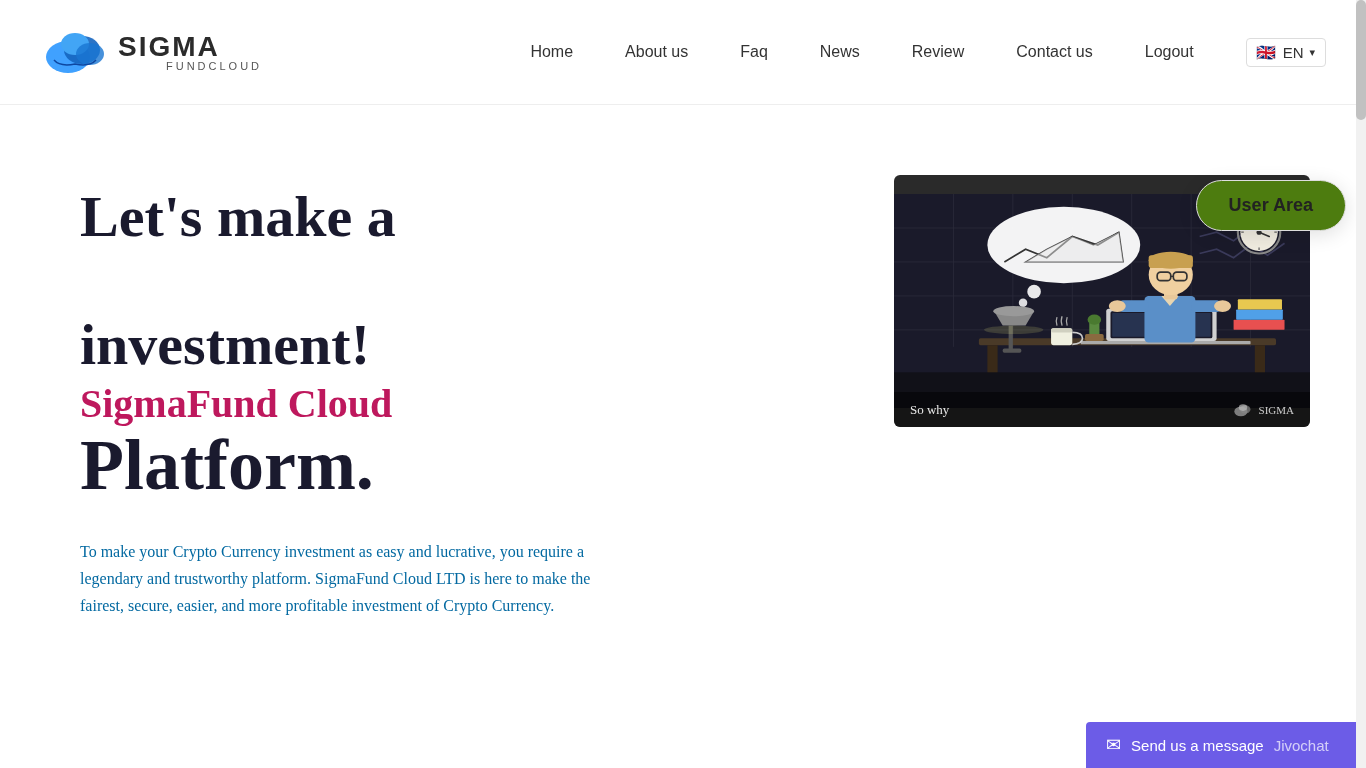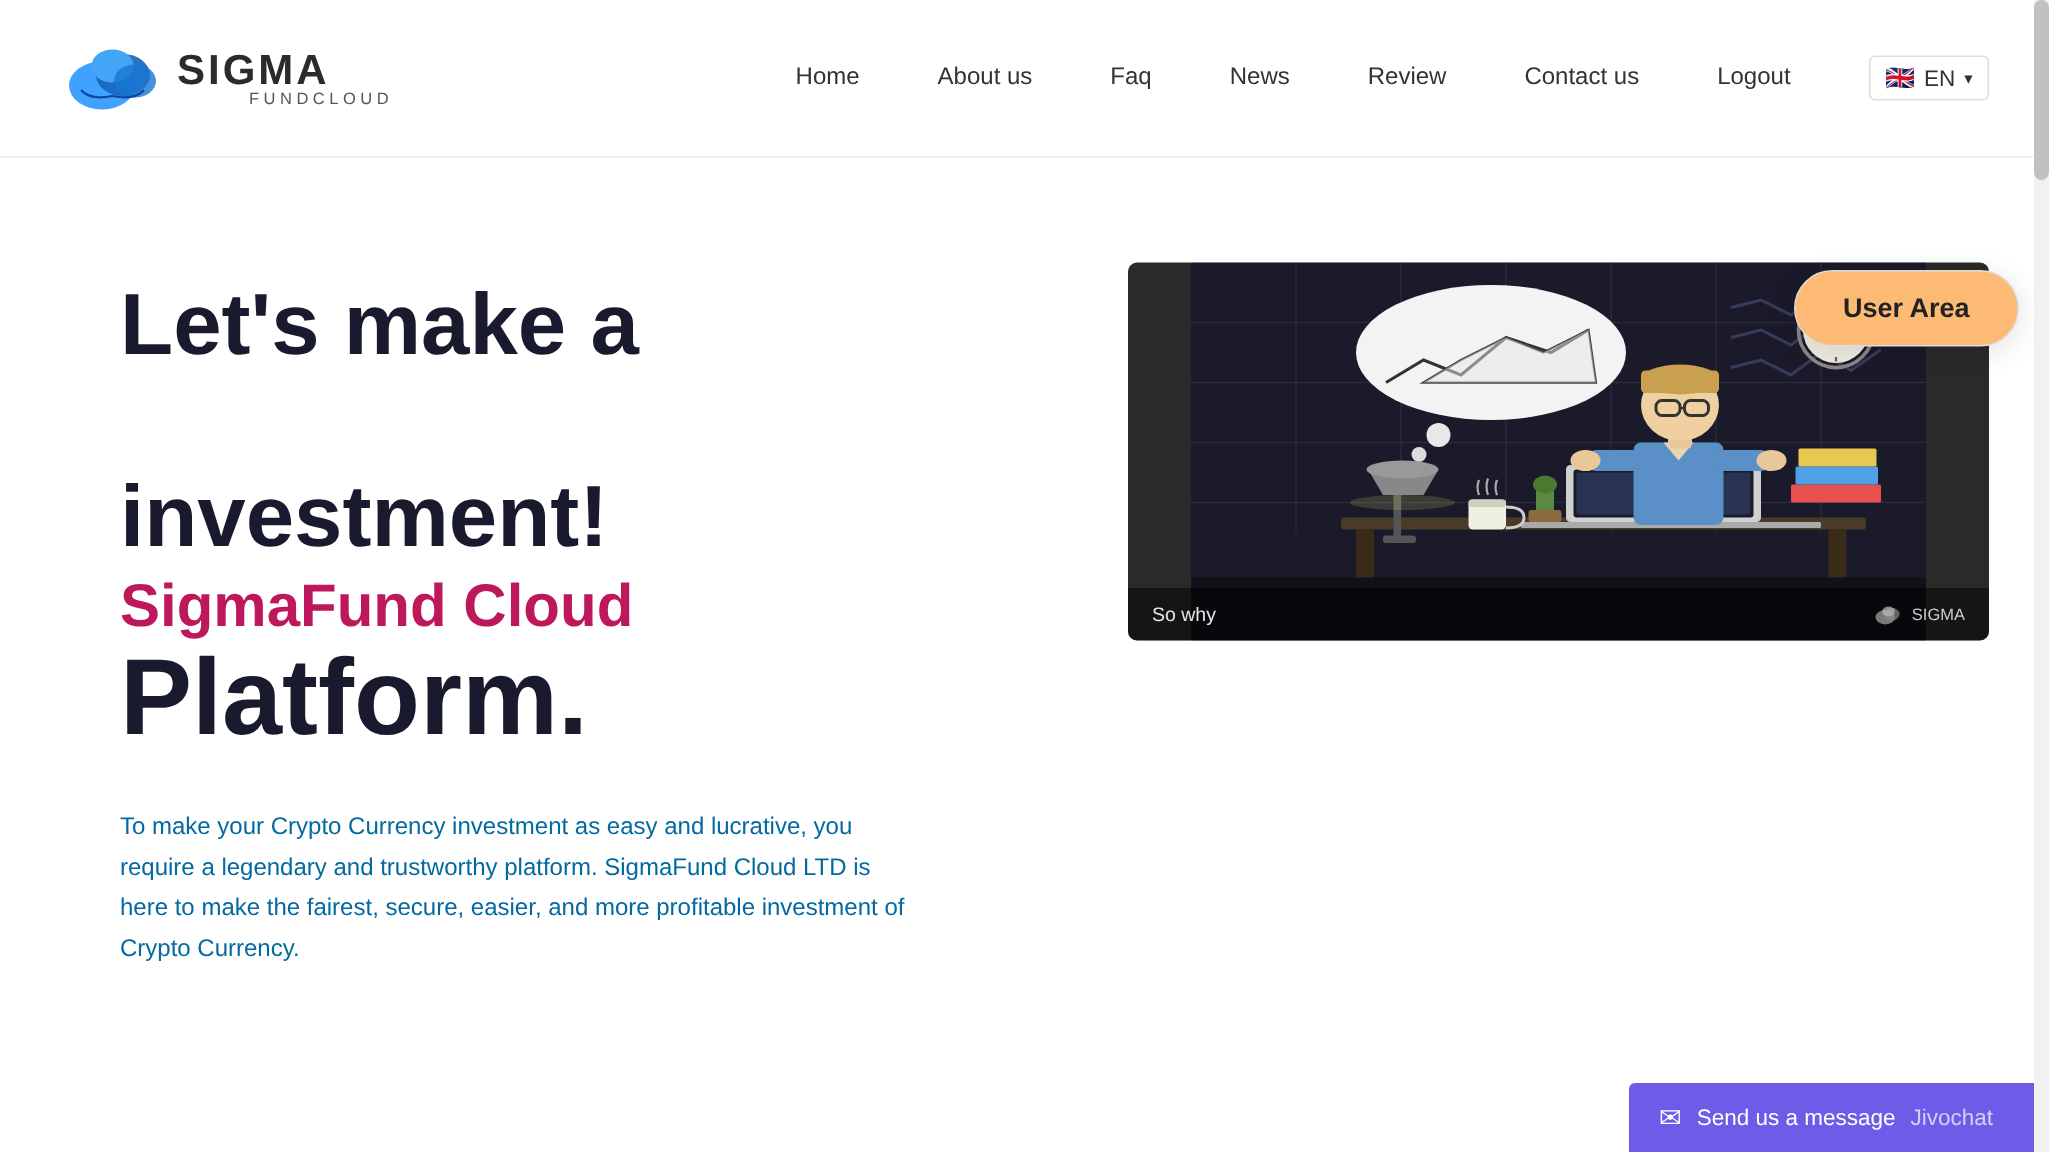--- a/index.html
+++ b/index.html
@@ -79,60 +79,61 @@
       border: 1px solid #ddd;
       padding: 4px 10px;
       border-radius: 4px;
     }
 
     
     .user-area-btn {
       position: fixed;
       top: 180px;
       right: 20px;
-      background: #fdba74;
+      background: #4d7c0f;
       border: 1px solid #ddd;
       border-radius: 30px;
       padding: 14px 32px;
       font-size: 18px;
       font-weight: 600;
       color: #222;
       cursor: pointer;
       box-shadow: 0 4px 20px rgba(0,0,0,0.12);
       z-index: 100;
     }
 
     
     .hero {
       display: flex;
       align-items: flex-start;
       justify-content: space-between;
-      padding: 60px 40px 40px 80px;
+      padding: 60px 56px 40px 80px;
       min-height: 620px;
+      font-family: Liberation Serif, serif;
     }
 
     .hero-left {
       max-width: 580px;
       padding-top: 20px;
     }
 
     .hero-description {
       font-size: 16px;
       color: #0369a1;
       line-height: 1.7;
       max-width: 530px;
     }
 
     .hero-right {
       flex-shrink: 0;
     }
 
     
     .video-thumbnail {
-      width: 574px;
+      width: 416px;
       height: 252px;
       background: #2a2a2a;
       border-radius: 6px;
       overflow: hidden;
       position: relative;
       margin-top: 10px;
     }
 
     
     .video-svg {

